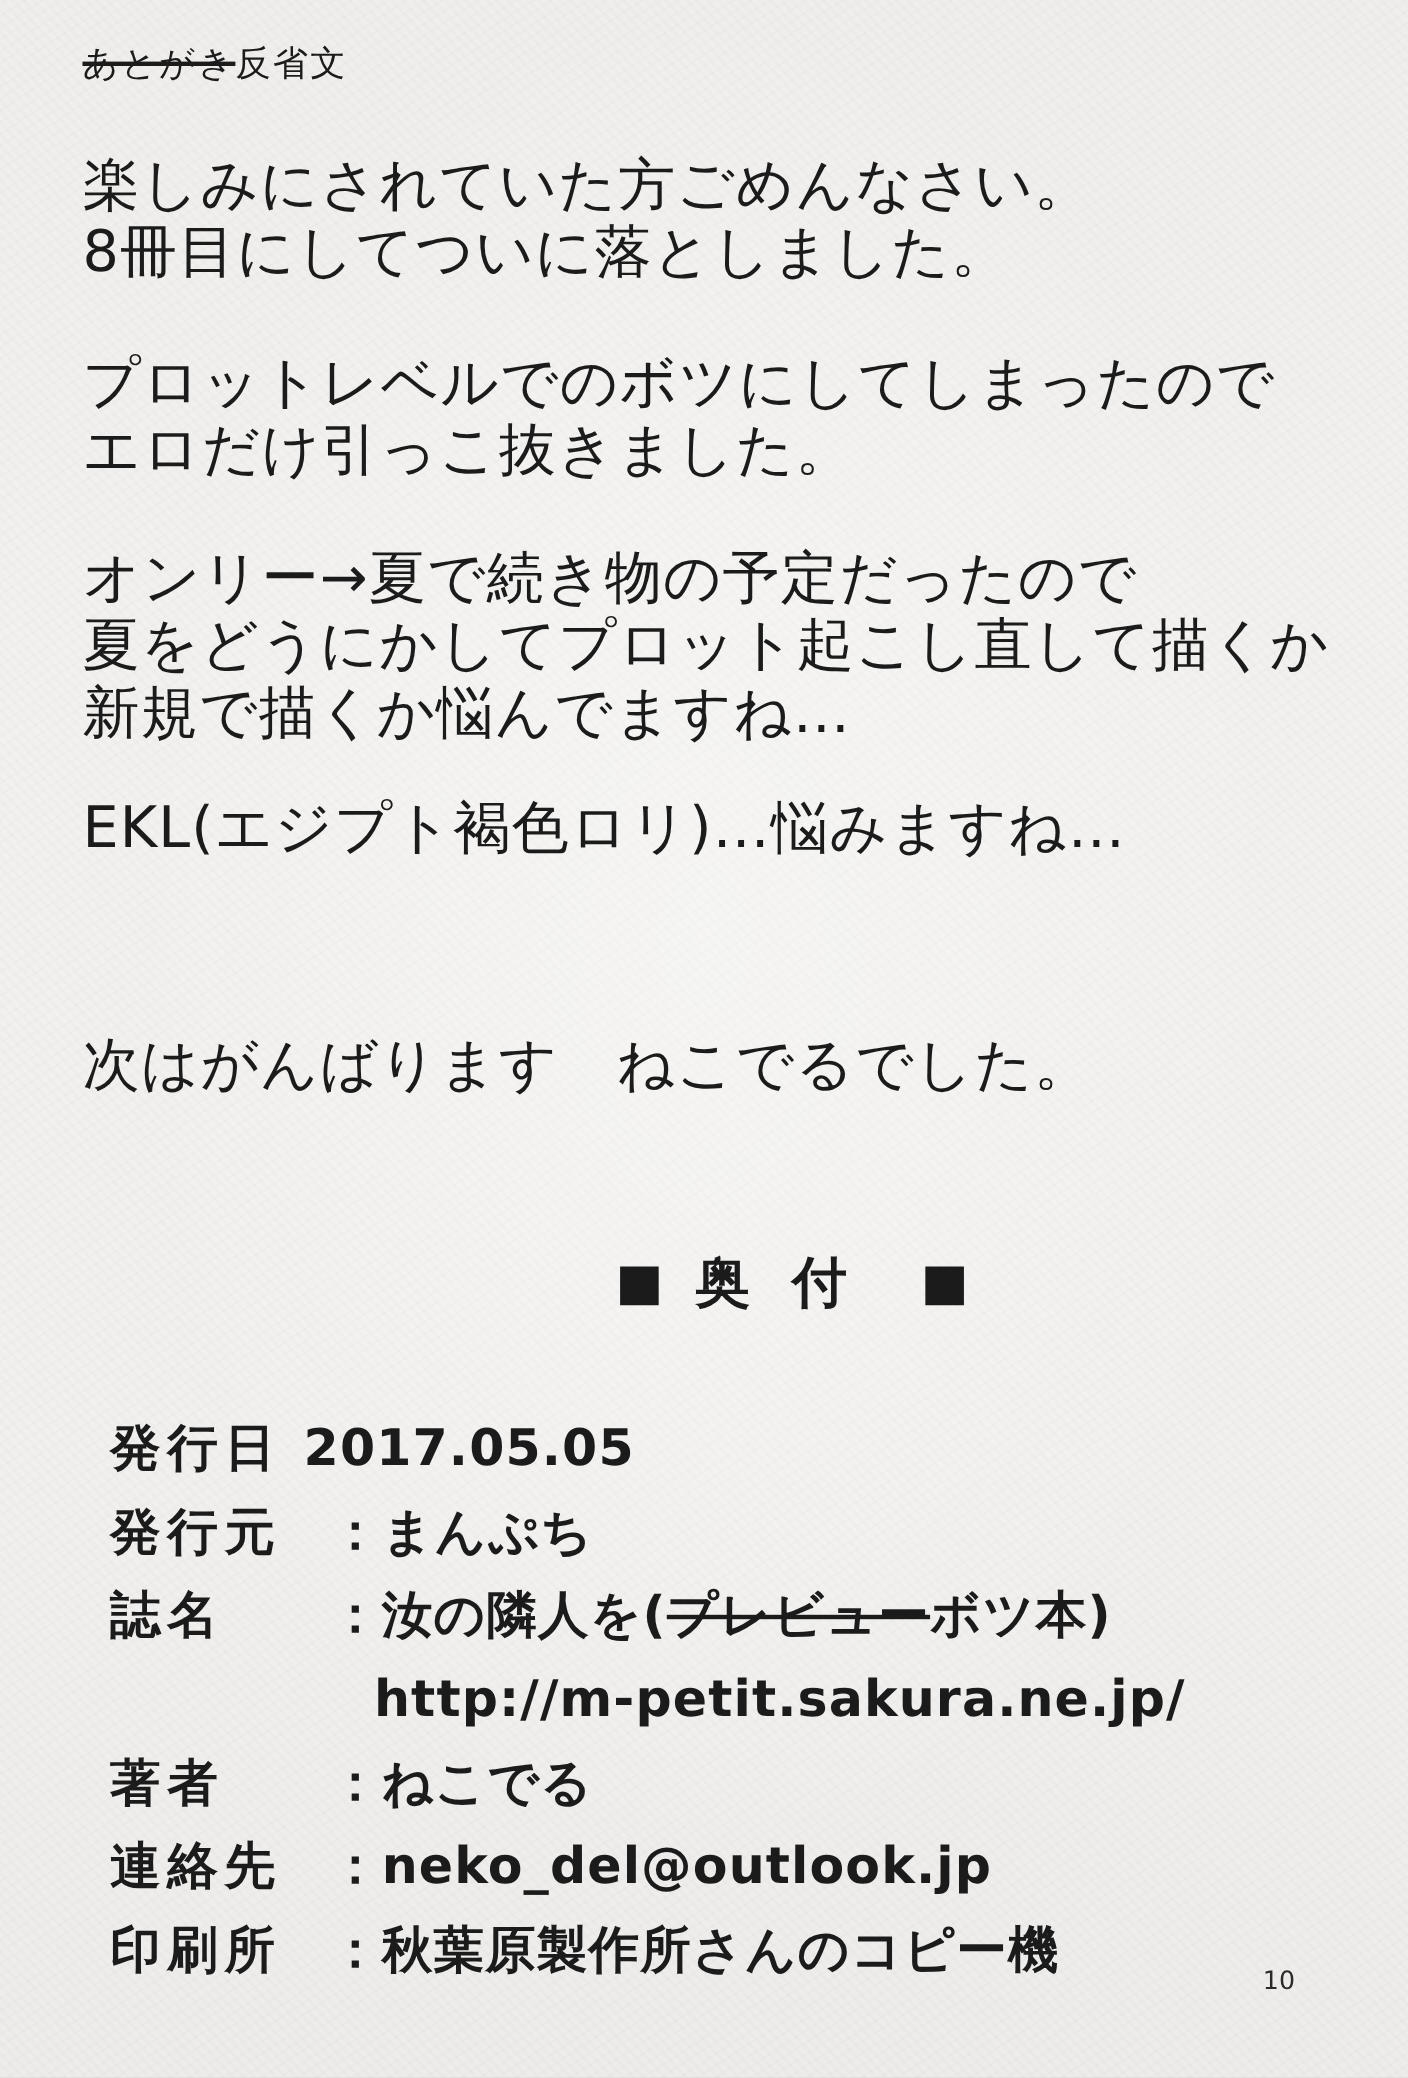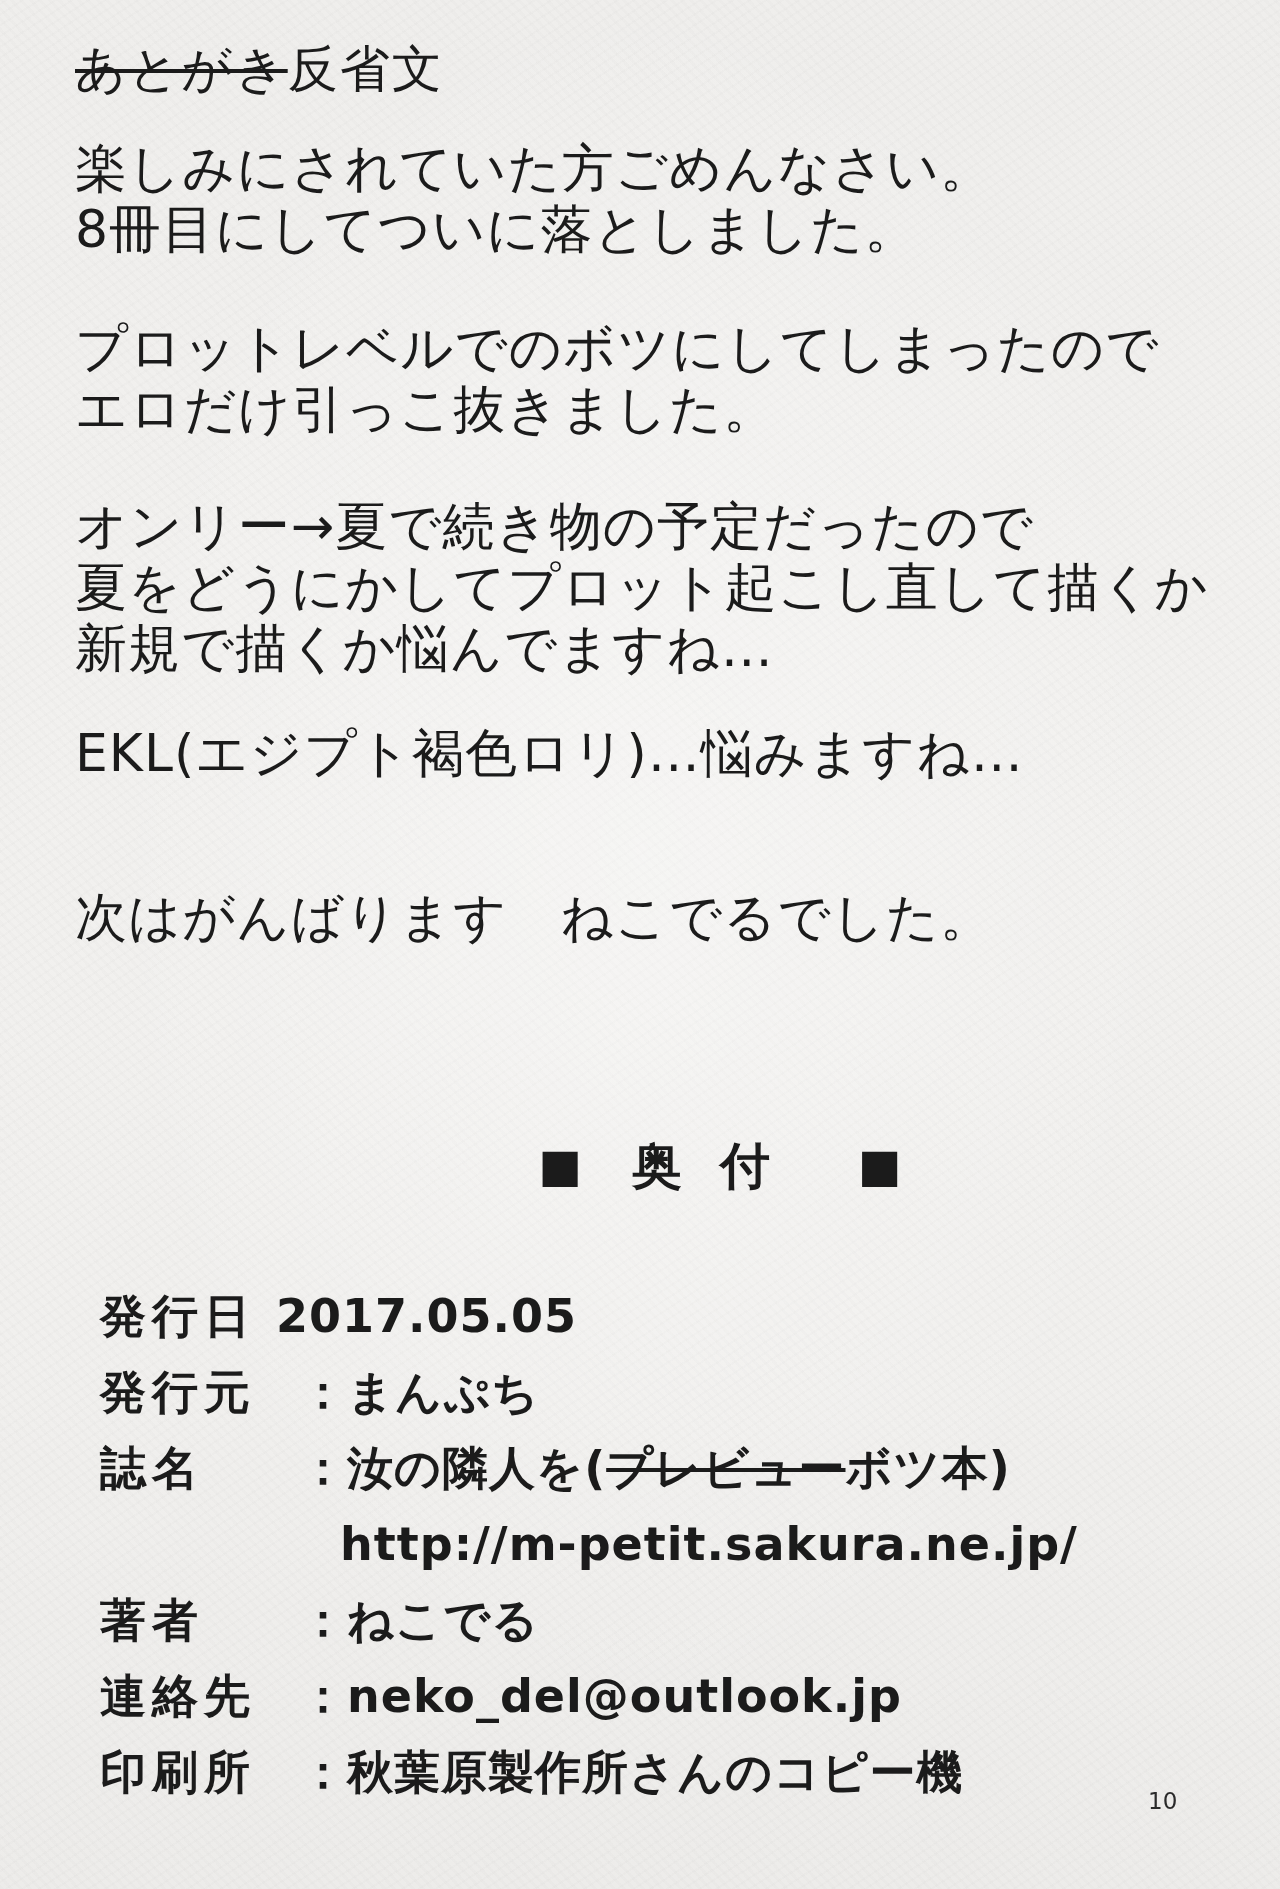--- a/index.html
+++ b/index.html
@@ -19,21 +19,21 @@
       linear-gradient(180deg, #efeeec 0%, #f2f1ef 30%, #f1f0ee 70%, #edecea 100%);
     color: #1b1b1b;
     font-family: "DejaVu Sans", "Liberation Sans", sans-serif;
     overflow: hidden;
   }
   
   .afterword-title {
     position: absolute;
     left: 75px;
     top: 36px;
-    font-size: 50px;
+    font-size: 32px;
     font-weight: 400;
     letter-spacing: 2px;
     white-space: nowrap;
   }
   .struck {
     text-decoration: line-through;
     text-decoration-thickness: 4px;
   }
   .para {
     position: absolute;
@@ -41,42 +41,42 @@
     font-size: 52px;
     font-weight: 400;
     line-height: 61px;
     letter-spacing: 1px;
     white-space: nowrap;
   }
   .para-1 { top: 138px; }
   .para-2 { top: 318px; }
   .para-3 { top: 496px; }
   .para-4 { top: 723px; }
-  .para-5 { top: 887px; }
+  .para-5 { top: 938px; }
   
   .colophon-header {
     position: absolute;
     top: 1133px;
     left: 0;
     width: 100%;
     text-align: center;
     padding-left: 160px;
     box-sizing: border-box;
     font-size: 50px;
     font-weight: bold;
     white-space: nowrap;
   }
   .colophon-header .sq {
     display: inline-block;
     font-size: 46px;
     transform: translateY(-2px);
   }
   .colophon-header .ctitle {
     display: inline-block;
-    margin: 0 50px;
+    margin: 0 29px;
     letter-spacing: 38px;
     text-align: center;
   }
   .colophon-rows {
     position: absolute;
     left: 100px;
     top: 1278px;
     font-size: 46px;
     font-weight: 700;
     letter-spacing: 1px;

